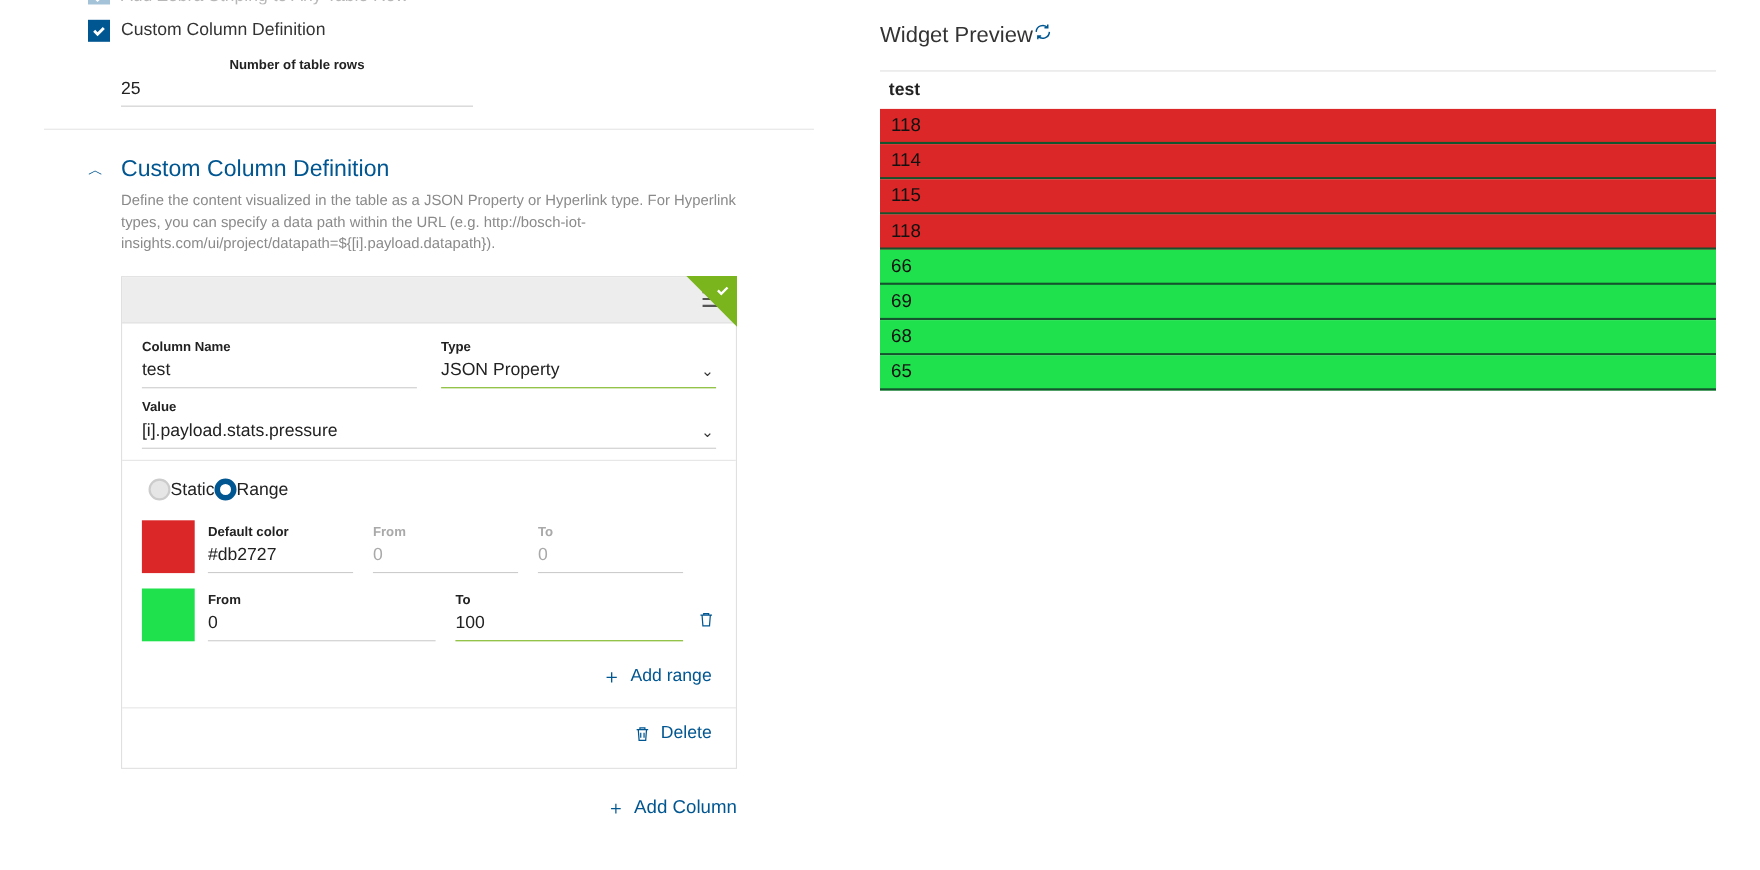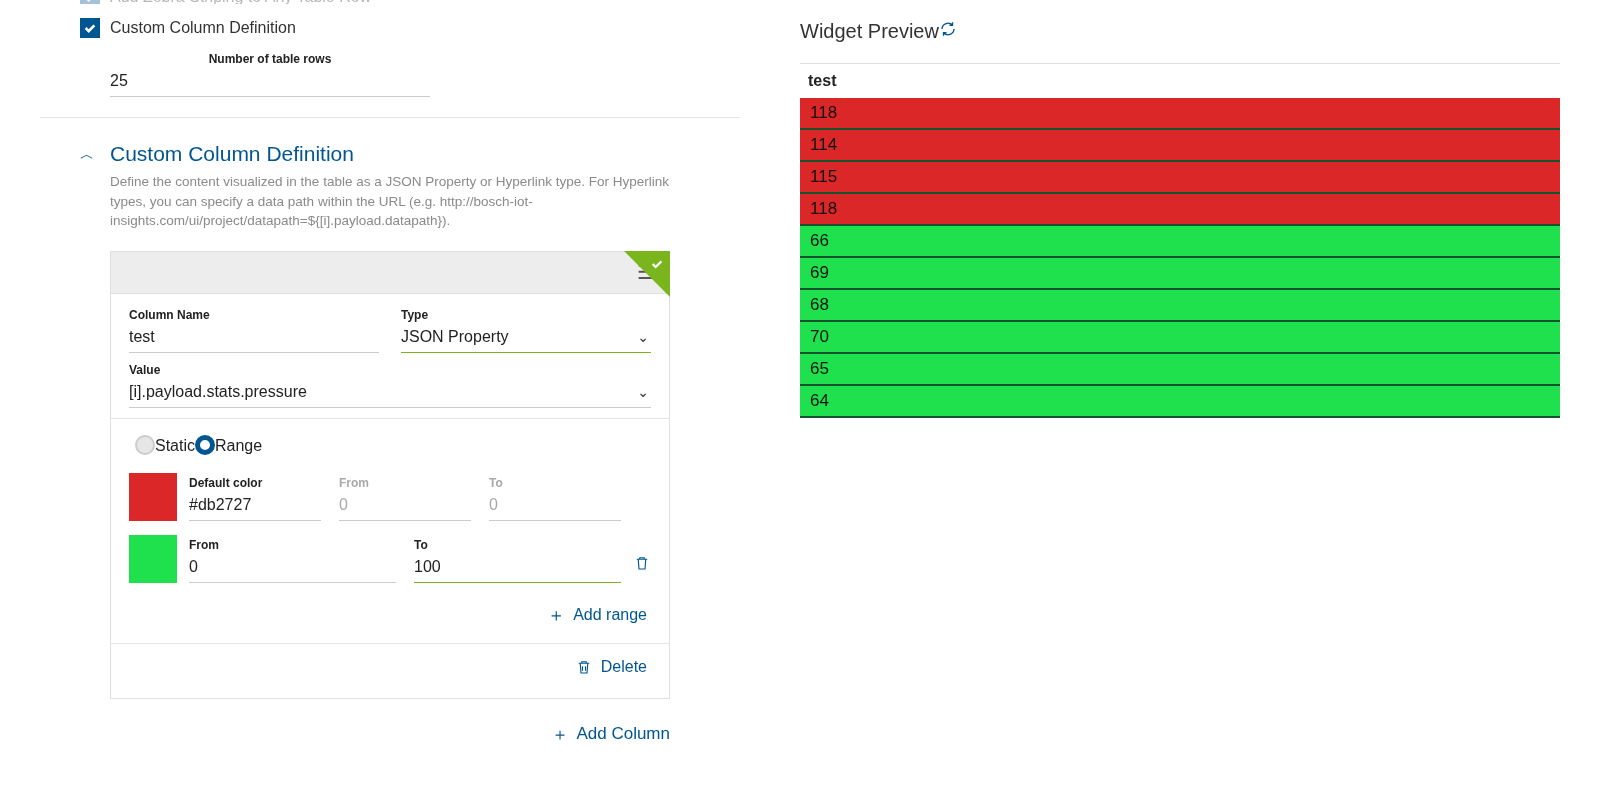--- a/index.html
+++ b/index.html
@@ -241,18 +241,16 @@
     </div>
     <div class="tbl-header">test</div>
     <div id="preview-rows">
         <div class="tbl-row" style="background: rgb(219, 39, 39);">118</div>
         <div class="tbl-row" style="background: rgb(219, 39, 39);">114</div>
         <div class="tbl-row" style="background: rgb(219, 39, 39);">115</div>
         <div class="tbl-row" style="background: rgb(219, 39, 39);">118</div>
         <div class="tbl-row" style="background: rgb(31, 224, 77);">66</div>
         <div class="tbl-row" style="background: rgb(31, 224, 77);">69</div>
         <div class="tbl-row" style="background: rgb(31, 224, 77);">68</div>
-        <div class="tbl-row" style="background: rgb(31, 224, 77);">70</div>
         <div class="tbl-row" style="background: rgb(31, 224, 77);">65</div>
-        <div class="tbl-row" style="background: rgb(31, 224, 77);">64</div>
       </div>
   </div>
 </div>
 
 </body></html>

